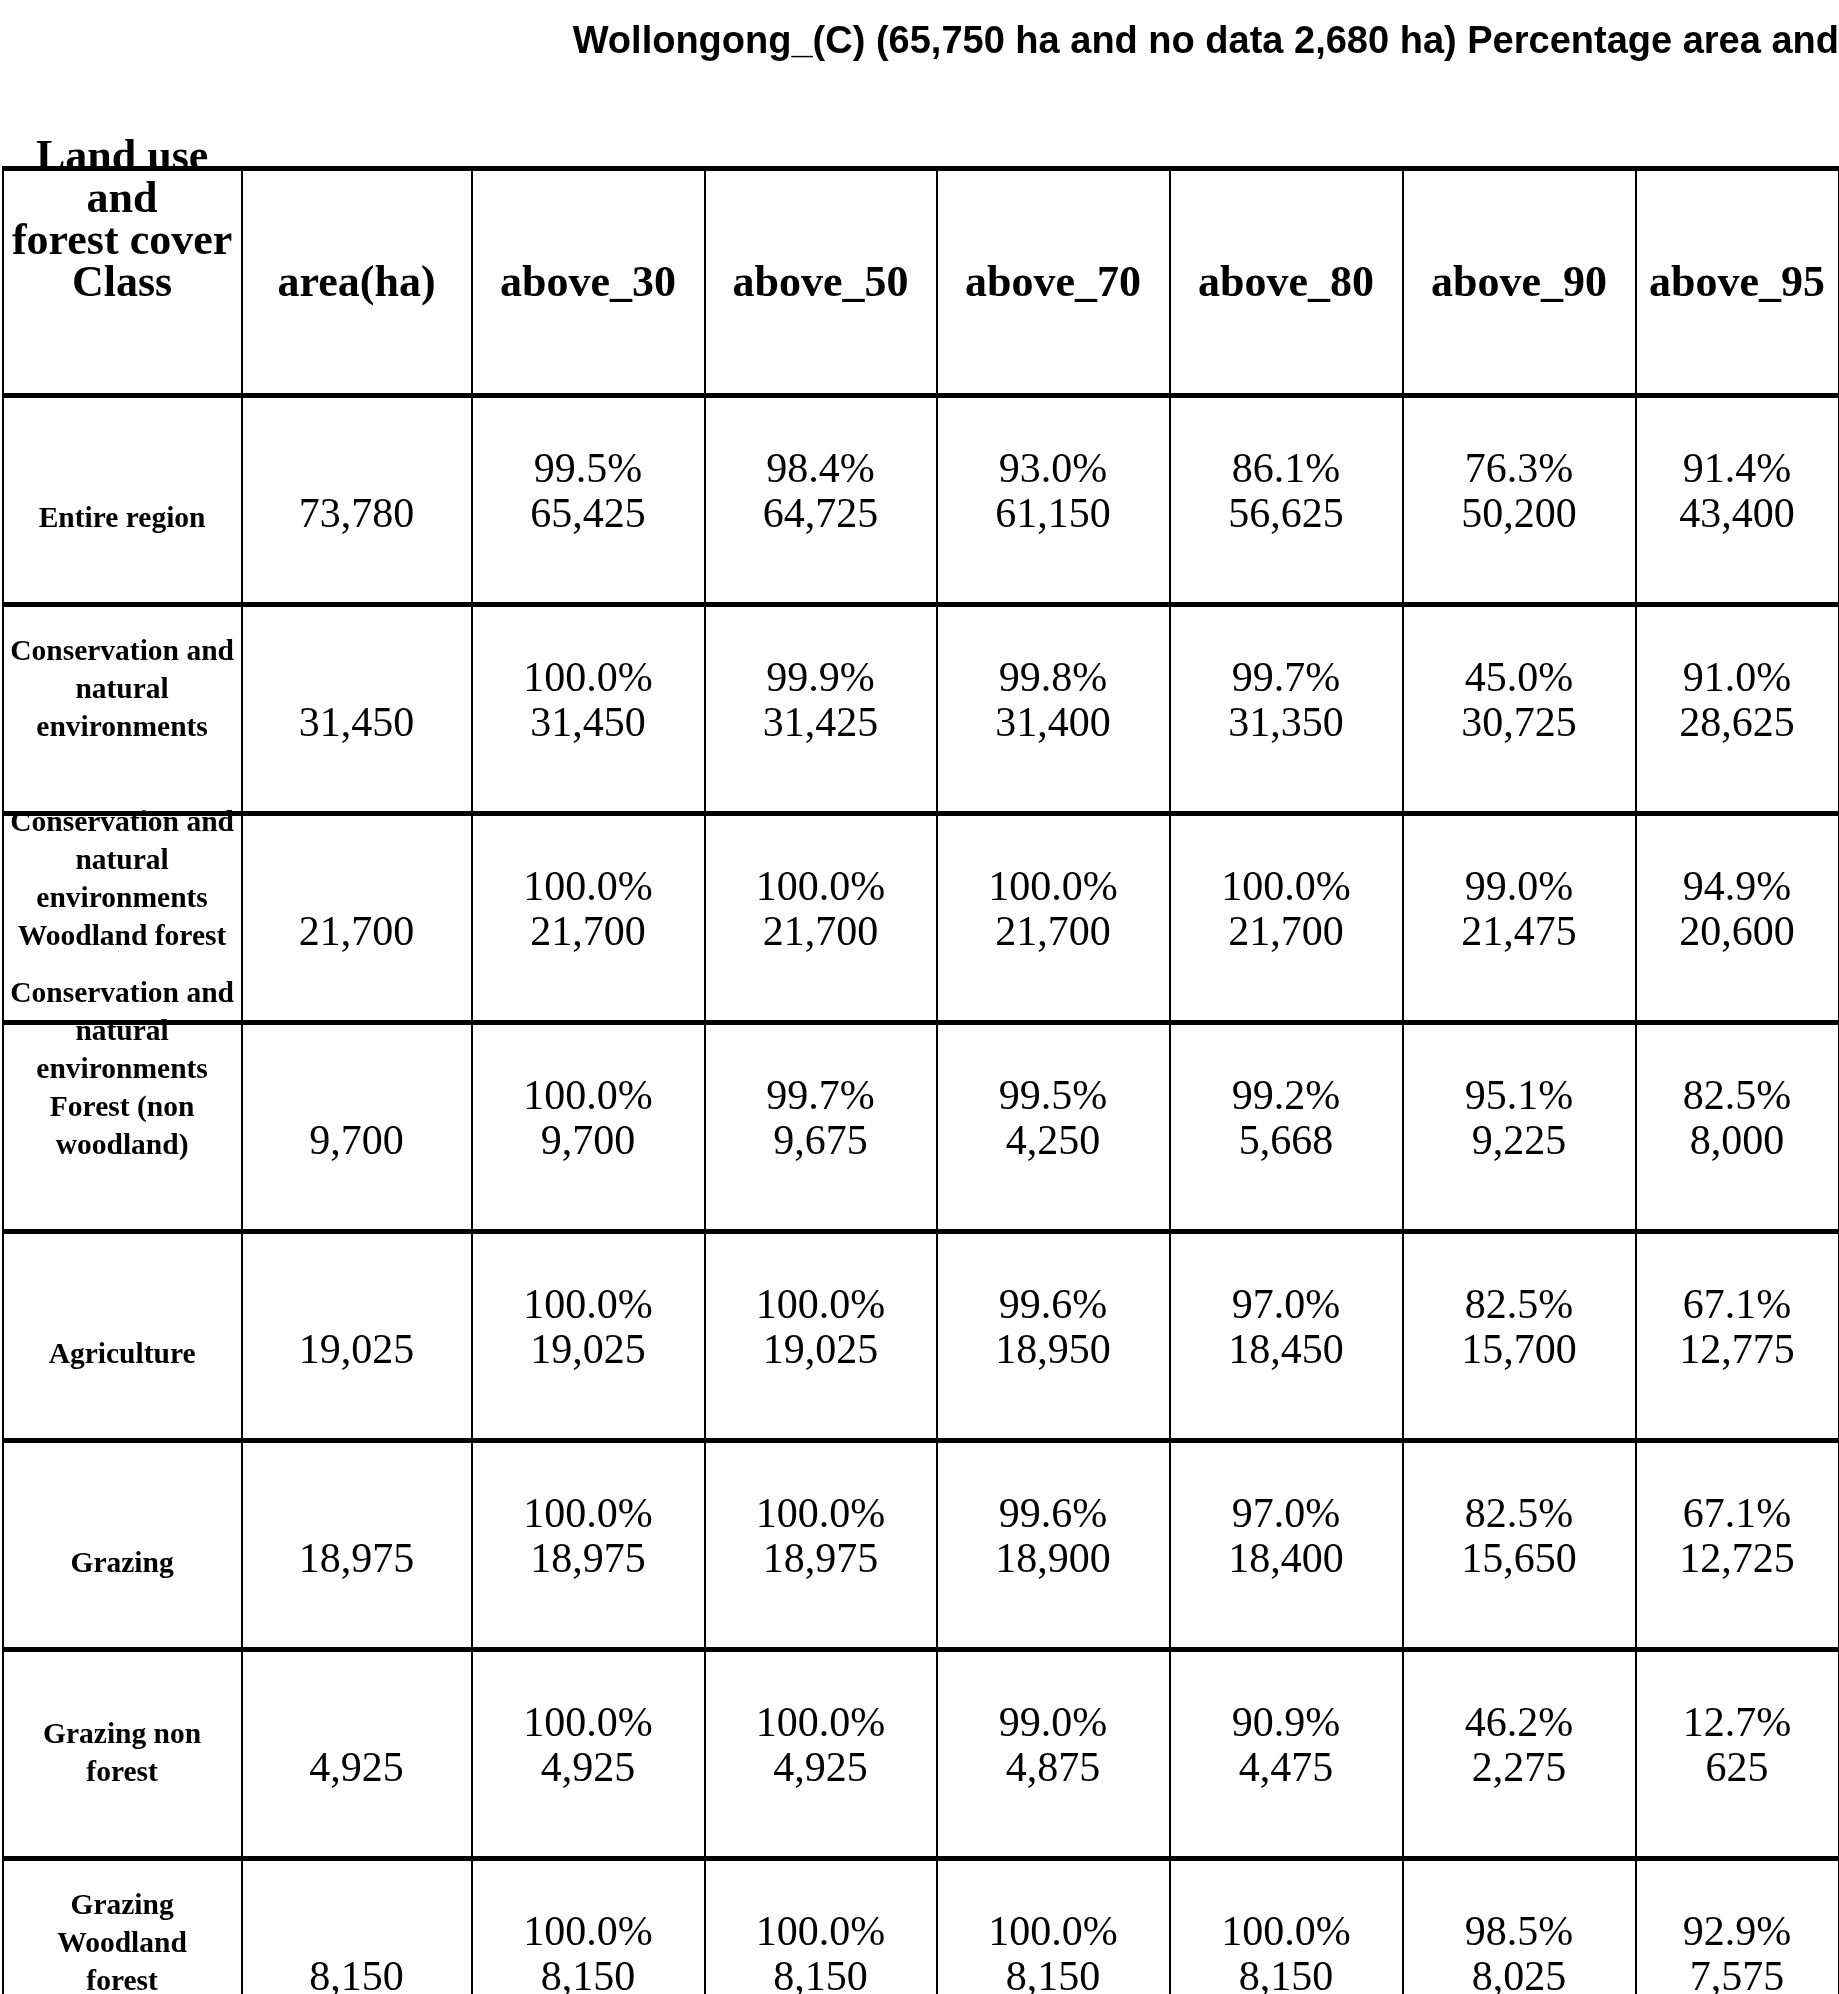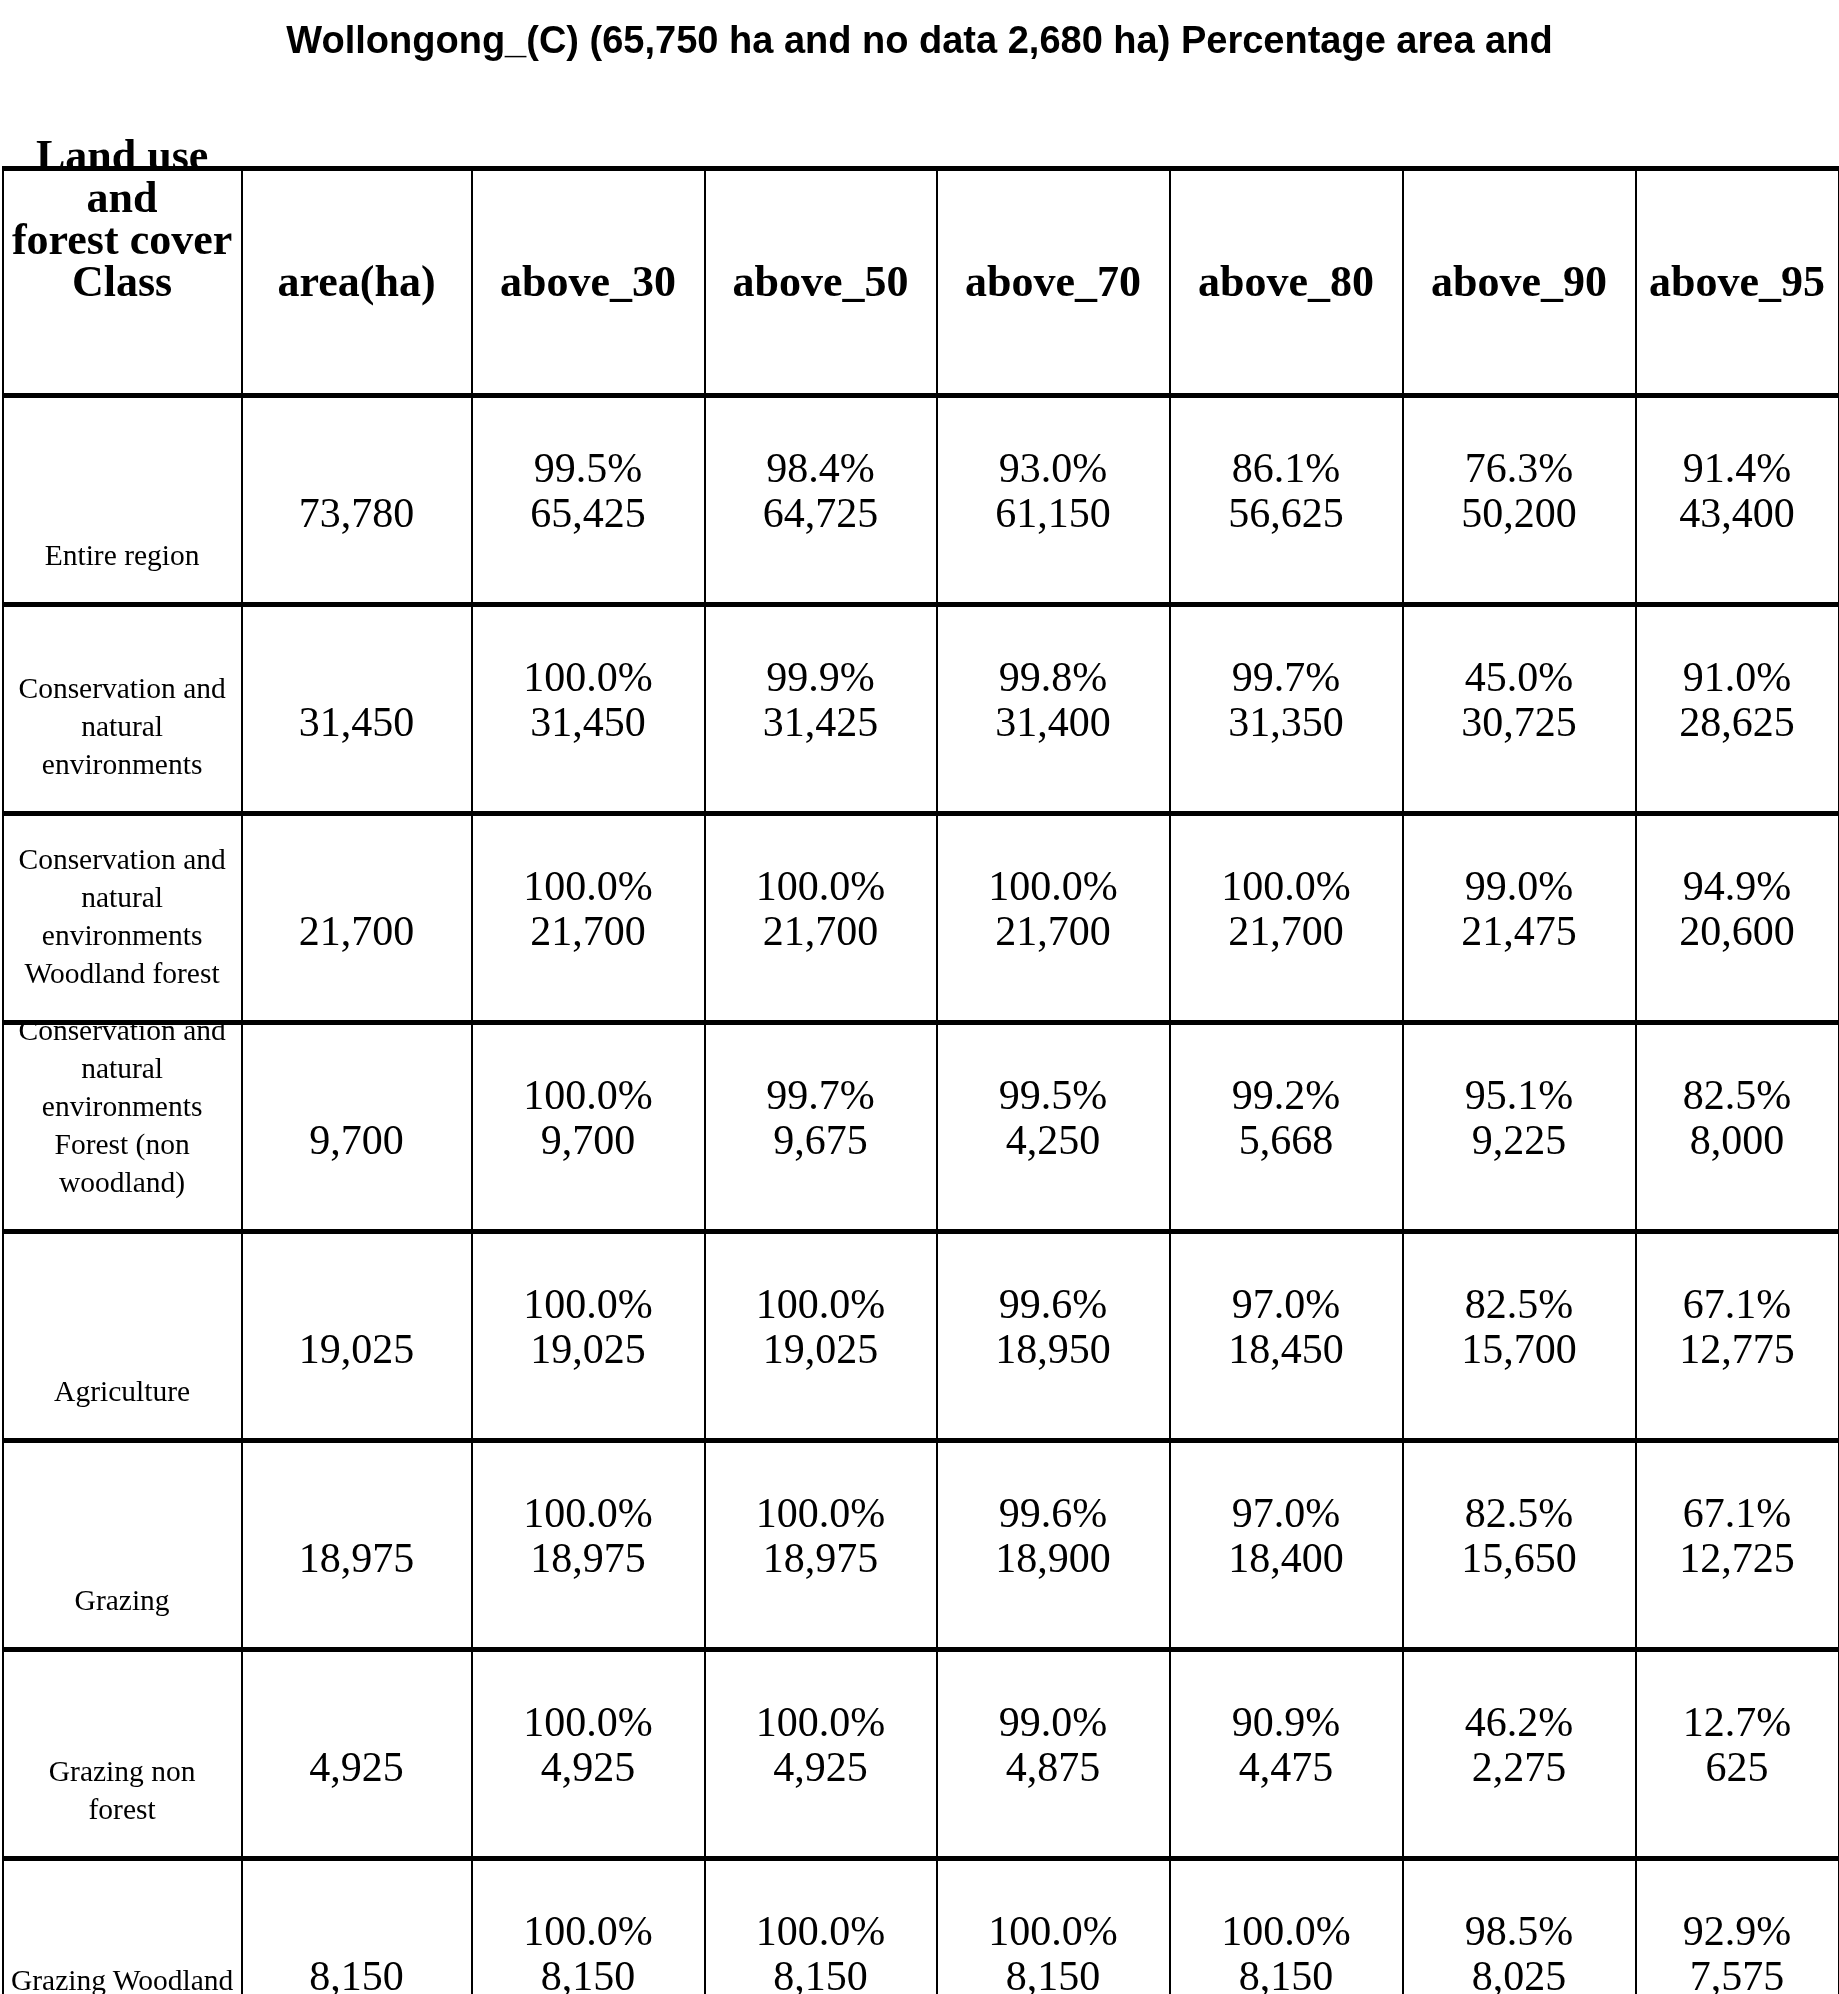--- a/index.html
+++ b/index.html
@@ -1,34 +1,34 @@
 <!DOCTYPE html>
 <html style="font-size:6.4px"><head>
 <meta charset="utf-8">
 <style>
   html,body{margin:0;padding:0;background:#fff;}
   body{width:1839px;height:2549px;position:relative;font-family:"Liberation Serif","DejaVu Serif",serif;color:#000;}
 
   
-  .title{position:absolute;top:11.2px;left:0;width:100%;text-align:center;
+  .title{position:absolute;top:11.2px;left:0;width:100%;text-align:right;
          font-family:"Liberation Sans","DejaVu Sans",sans-serif;font-weight:700;
          font-size:38px;line-height:59px;}
 
   
   .tbl-wrap{position:absolute;top:166px;left:1.6px;}
   table{border-collapse:collapse;table-layout:fixed;width:1835px;}
   th,td{border:2.4px solid #000;border-top-width:5.2px;border-bottom-width:5.2px;
         position:relative;padding:0;background:#fff;}
   thead tr{height:227px;}
   tbody tr{height:209px;}
   .blk{position:absolute;left:3.2px;right:3.2px;transform:translateY(-100%);text-align:center;}
   .hdrblk{top:calc(50% + 21px);}
   .datblk{top:calc(50% + 36px);}
   .hdr{font-weight:700;font-size:44px;line-height:42px;white-space:pre-line;}
-  .clsname{font-weight:400;font-size:29.5px;line-height:38px;white-space:pre-line;margin-top:38px;}
+  .clsname{font-weight:700;font-size:29.5px;line-height:38px;white-space:pre-line;}
   .val{font-weight:400;font-size:42px;line-height:45px;}
 </style>
 </head>
 <body>
 
 <div class="title">
   <div>Wollongong_(C) (65,750 ha and no data 2,680 ha) Percentage area and</div>
 </div>
 
 <div class="tbl-wrap">

